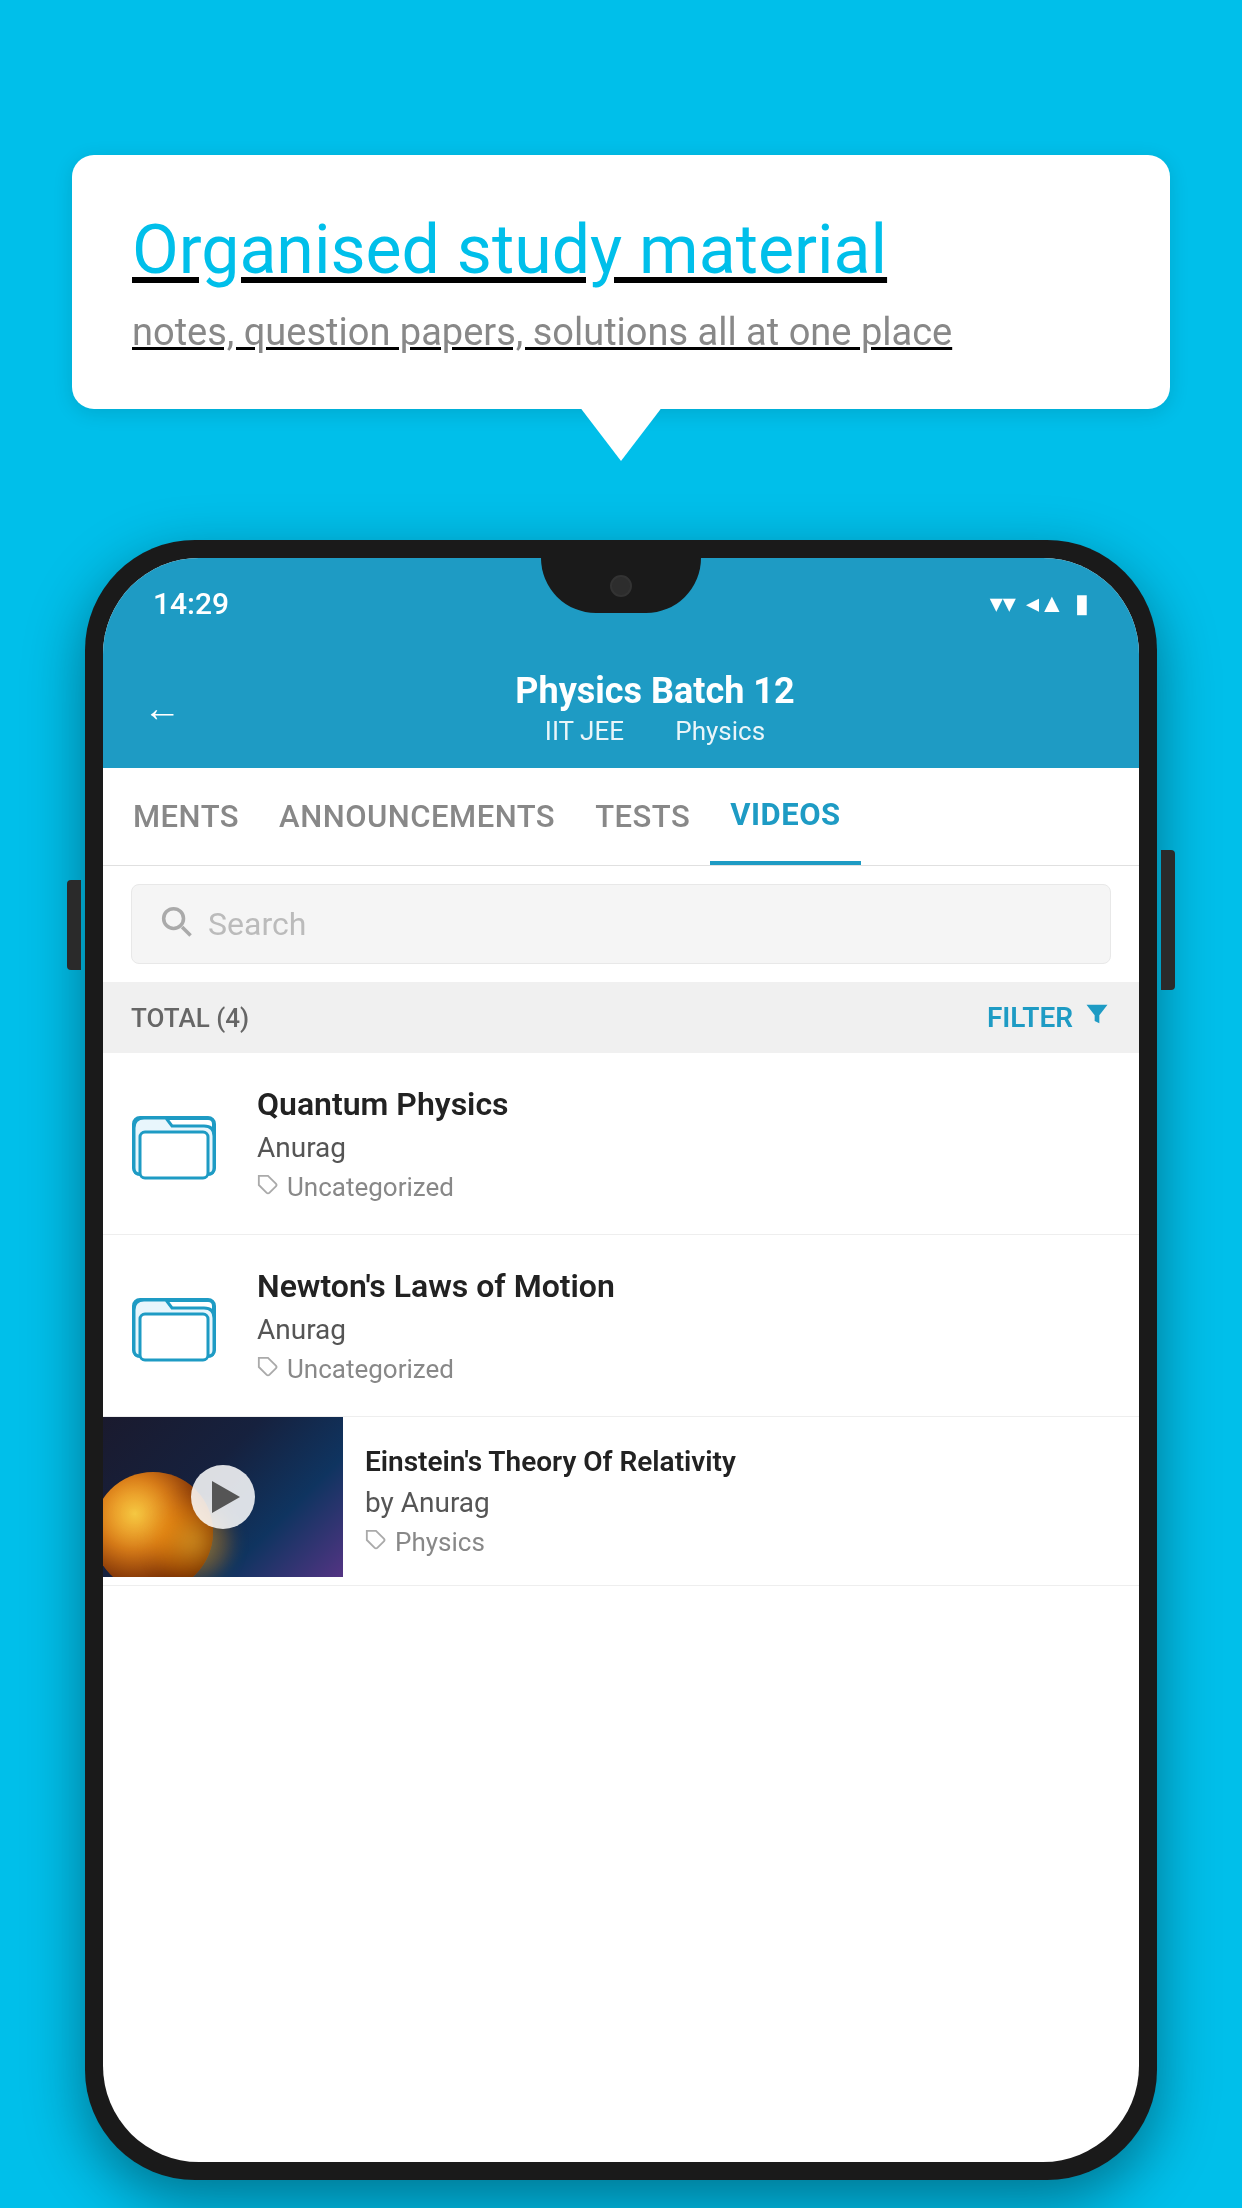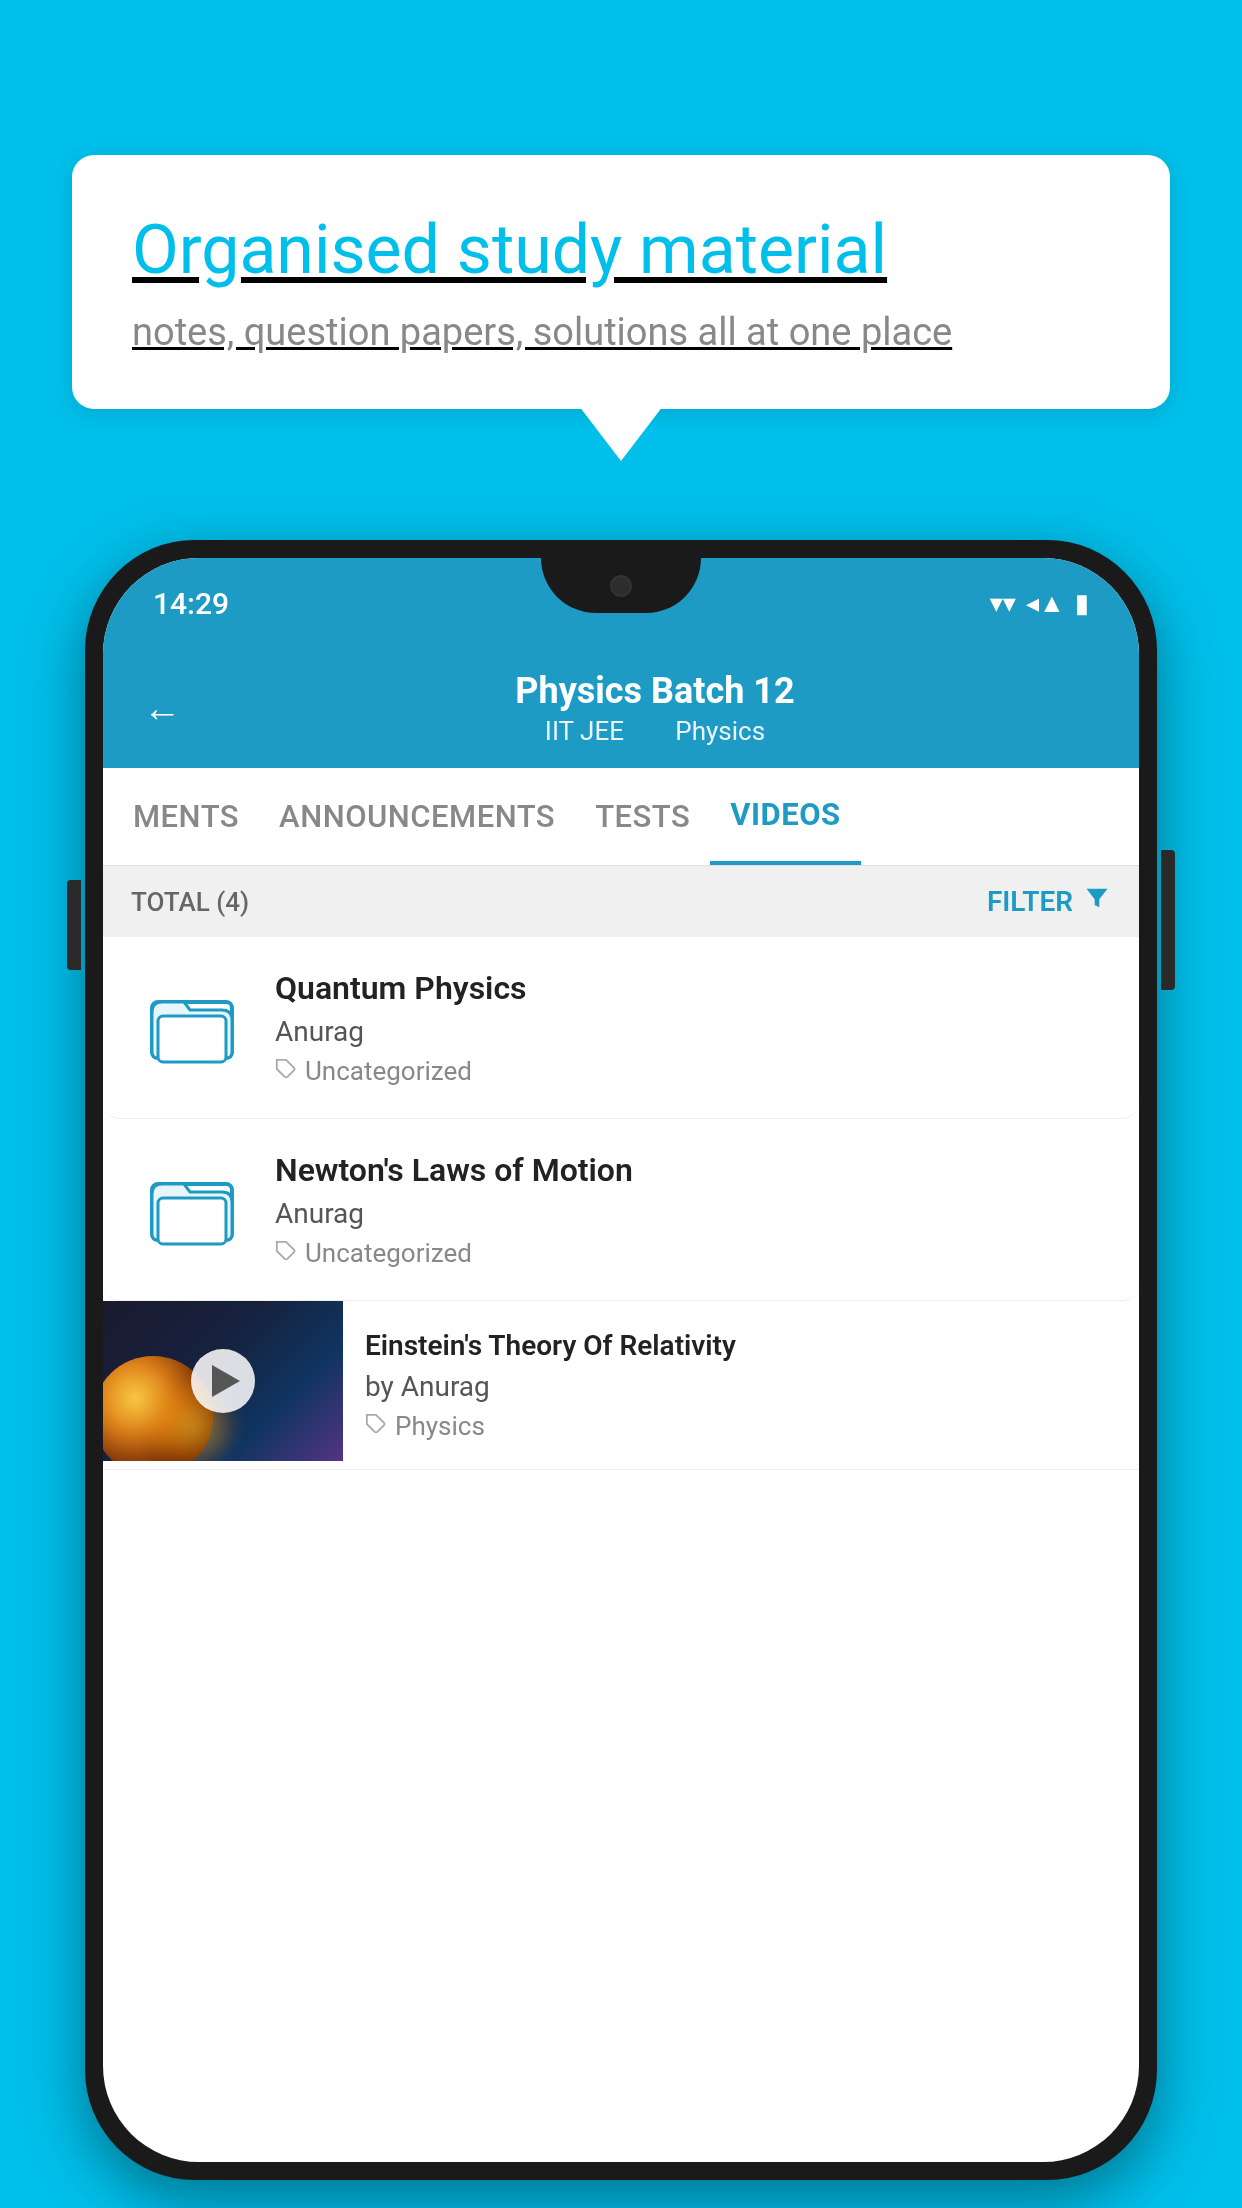--- a/index.html
+++ b/index.html
@@ -269,25 +269,24 @@
 
     
     .video-list {
       background: #ffffff;
       flex: 1;
     }
 
     .video-item {
       display: flex;
       align-items: center;
-      padding: 32px 34px;
+      padding: 32px 16px;
       border-bottom: 1px solid #eeeeee;
       gap: 28px;
       cursor: pointer;
-      border-radius: 17px;
     }
 
     .video-thumb {
       width: 110px;
       height: 110px;
       display: flex;
       align-items: center;
       justify-content: center;
       flex-shrink: 0;
     }
@@ -448,20 +447,31 @@
         </div>
       </div>
 
       <div class="tabs-bar">
         <div class="tab-item">MENTS</div>
         <div class="tab-item">ANNOUNCEMENTS</div>
         <div class="tab-item">TESTS</div>
         <div class="tab-item active">VIDEOS</div>
       </div>
 
+      <div class="search-container">
+        <div class="search-bar">
+          <span class="search-icon-svg">
+            <svg width="34" height="34" viewBox="0 0 24 24" fill="none" stroke="#aaaaaa" stroke-width="2.5">
+              <circle cx="11" cy="11" r="7"></circle>
+              <line x1="17" y1="17" x2="23" y2="23"></line>
+            </svg>
+          </span>
+          <span class="search-text">Search</span>
+        </div>
+      </div>
 
       <div class="filter-bar">
         <span class="total-label">TOTAL (4)</span>
         <div class="filter-btn">
           <span>FILTER</span>
           <span>
             <svg width="28" height="28" viewBox="0 0 24 24" fill="#1E9BC4">
               <path d="M3 4h18l-7 9v7l-4-2V13L3 4z"></path>
             </svg>
           </span>

